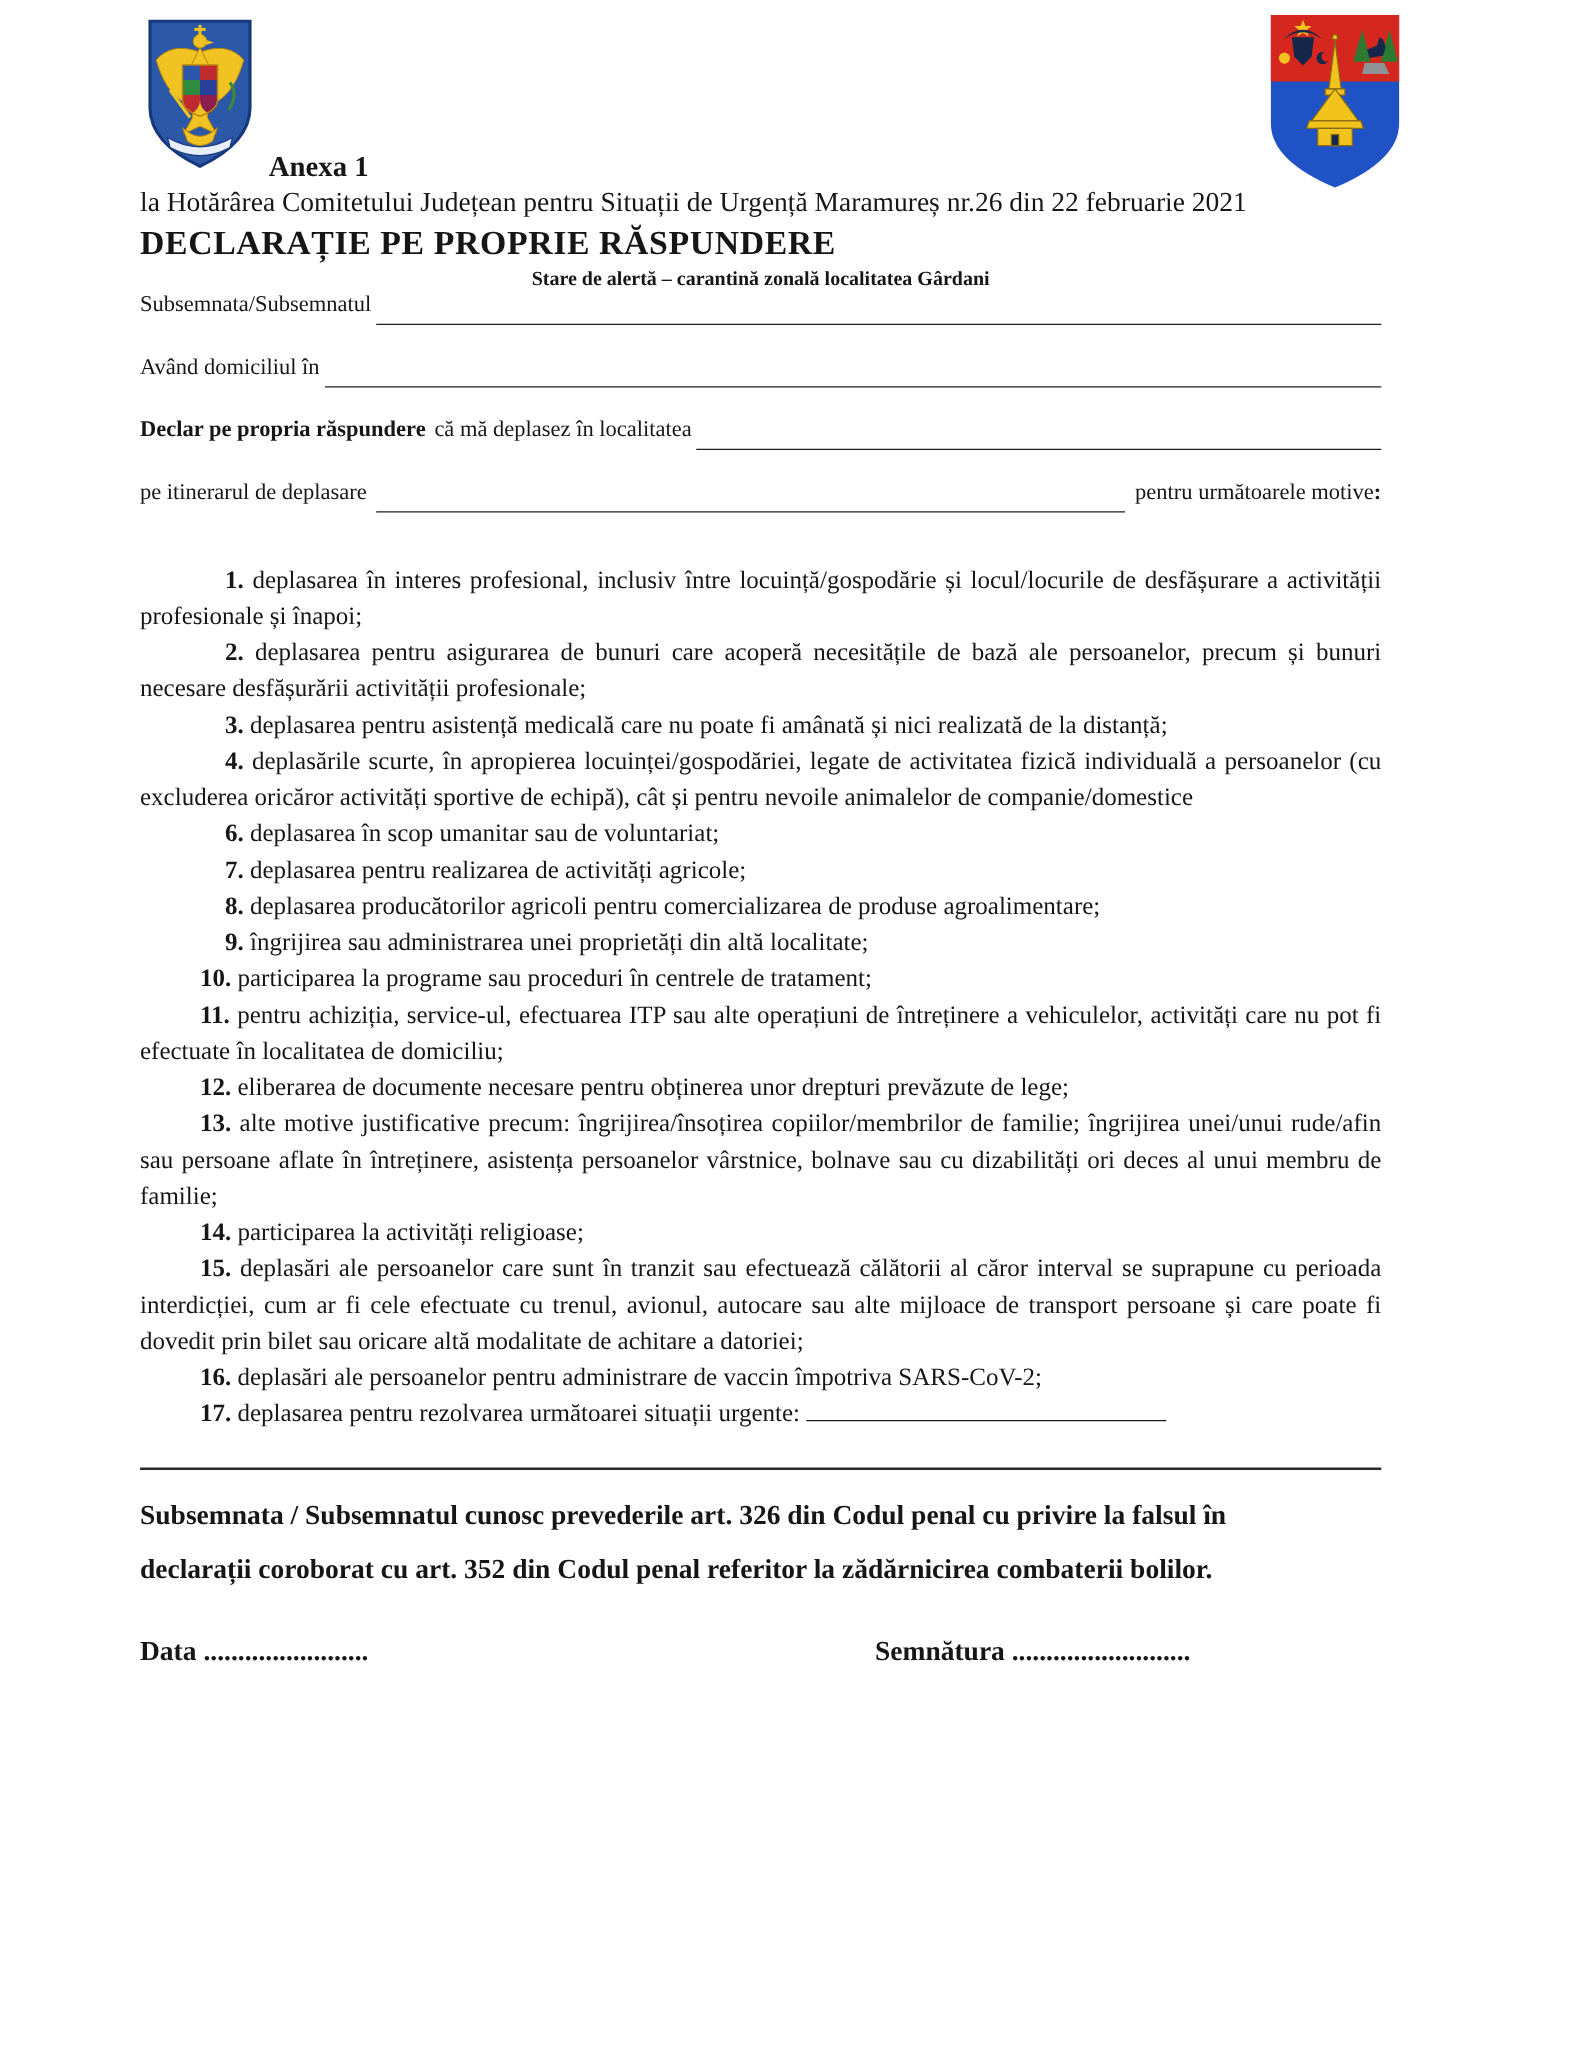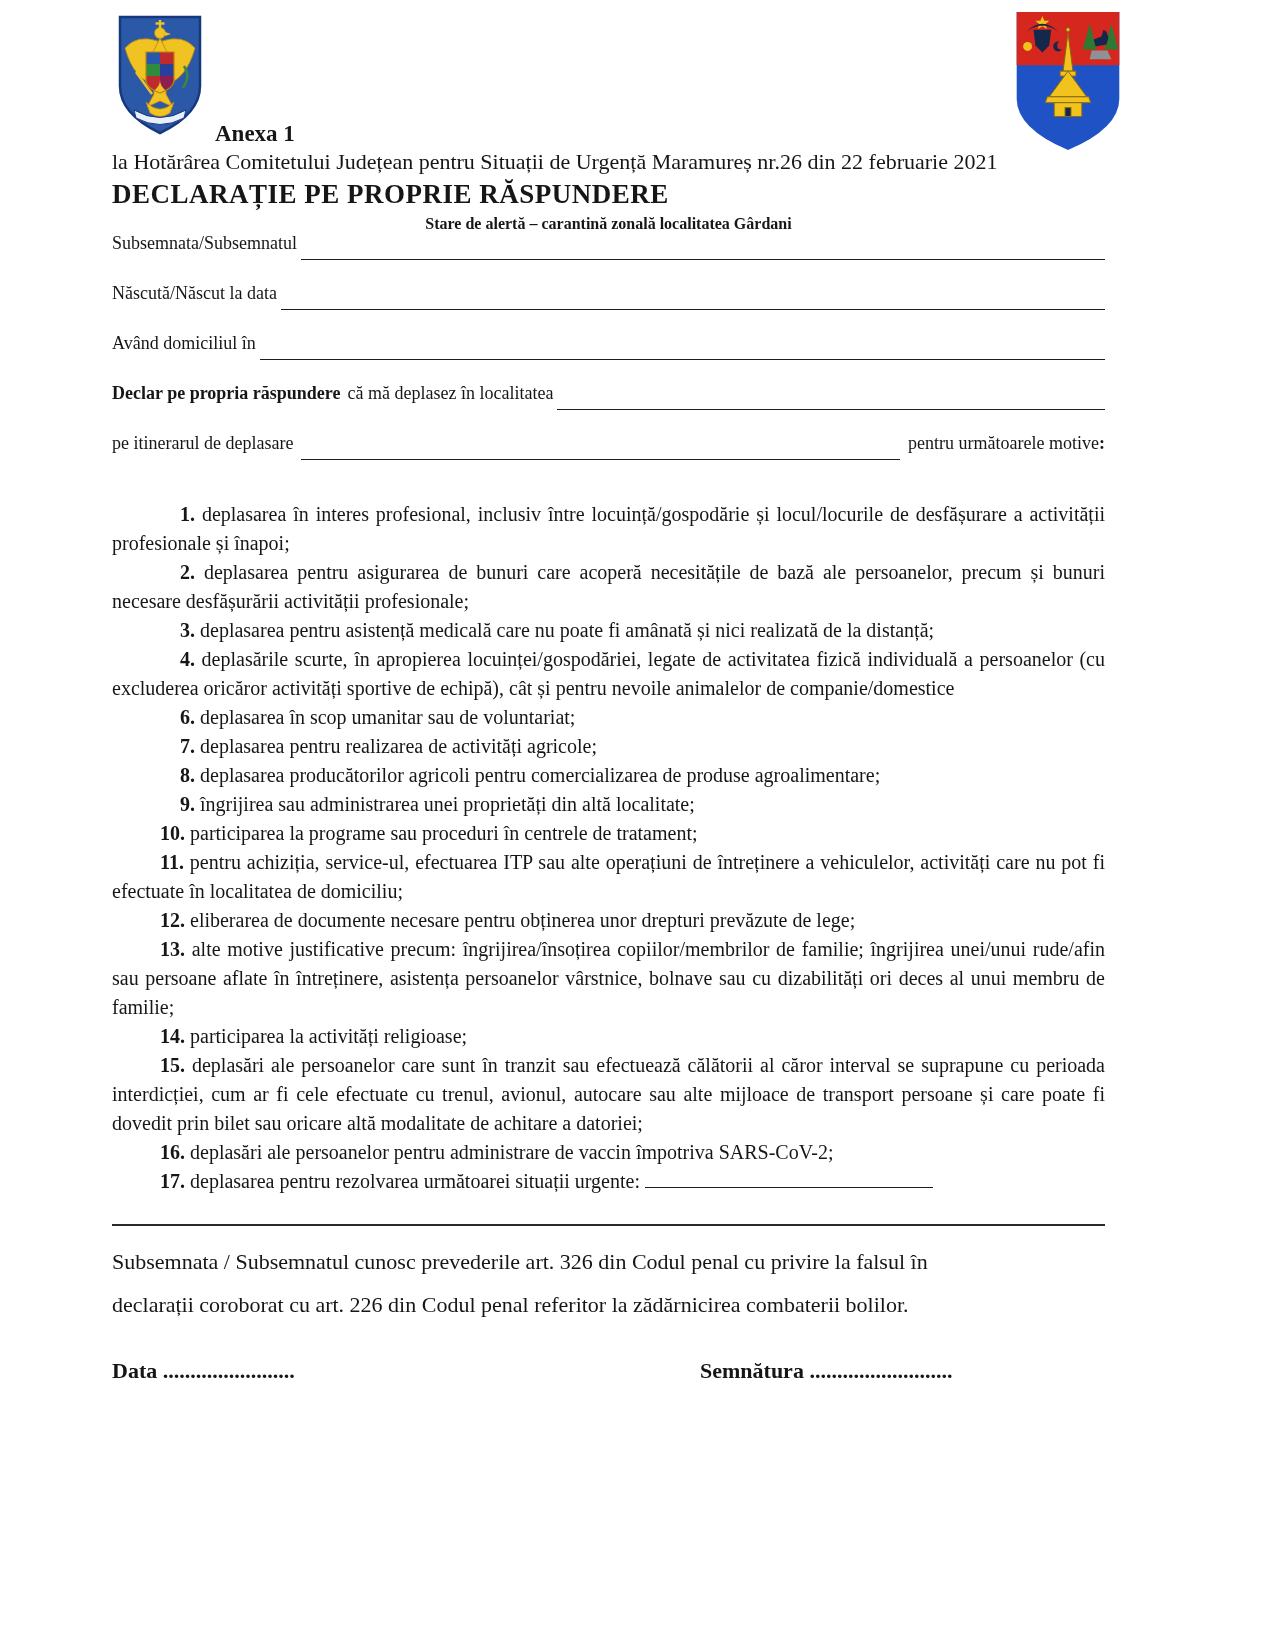--- a/index.html
+++ b/index.html
@@ -54,21 +54,21 @@
     width:288px; height:18px;
     border-bottom:1.6px solid #1d1d1d;
   }
 
   .sep {
     margin:28px 0 0 0;
     border:none; border-top:2px solid #2a2a2a;
     width:100%;
   }
 
-  .legal { margin-top:14px; font-size:22px; font-weight:normal; line-height:43px; }
+  .legal { margin-top:14px; font-size:22px; font-weight:bold; line-height:43px; }
 
   .sigrow { margin-top:32px; display:flex; font-size:22px; font-weight:bold; }
   .sig-date { width:588px; }
 </style>
 </head>
 <body>
 
 <div class="page">
 
   <svg class="arms arms-left" viewBox="0 0 86 122" aria-hidden="true">
@@ -134,24 +134,20 @@
 
     <div class="title">DECLARAȚIE PE PROPRIE RĂSPUNDERE</div>
 
     <div class="subheading">Stare de alertă – carantină zonală localitatea Gârdani</div>
 
     <div class="frow">
       <span class="lbl">Subsemnata/Subsemnatul</span>
       <span class="blank"></span>
     </div>
 
-    <div class="frow">
-      <span class="lbl">Născută/Născut la data</span>
-      <span class="blank"></span>
-    </div>
 
     <div class="frow">
       <span class="lbl">Având domiciliul în</span>
       <span class="blank"></span>
     </div>
 
     <div class="frow">
       <span class="lbl b">Declar pe propria răspundere</span>
       <span class="lbl gap">că mă deplasez în localitatea</span>
       <span class="blank"></span>
@@ -180,21 +176,21 @@
         <p class="reason ind2"><b>14.</b> participarea la activități religioase;</p>
         <p class="reason ind2"><b>15.</b> deplasări ale persoanelor care sunt în tranzit sau efectuează călătorii al căror interval se suprapune cu perioada interdicției, cum ar fi cele efectuate cu trenul, avionul, autocare sau alte mijloace de transport persoane și care poate fi dovedit prin bilet sau oricare altă modalitate de achitare a datoriei;</p>
         <p class="reason ind2"><b>16.</b> deplasări ale persoanelor pentru administrare de vaccin împotriva SARS-CoV-2;</p>
         <p class="reason ind2"><b>17.</b> deplasarea pentru rezolvarea următoarei situații urgente: <span class="inline-blank"></span></p>
       </div>
 
     <hr class="sep">
 
     <div class="legal">
       <div>Subsemnata / Subsemnatul cunosc prevederile art. 326 din Codul penal cu privire la falsul în</div>
-      <div>declarații coroborat cu art. 226 din Codul penal referitor la zădărnicirea combaterii bolilor.</div>
+      <div>declarații coroborat cu art. 352 din Codul penal referitor la zădărnicirea combaterii bolilor.</div>
     </div>
 
     <div class="sigrow">
       <div class="sig-date">Data ........................</div>
       <div>Semnătura ..........................</div>
     </div>
   </div>
 </div>
 
 </body></html>

